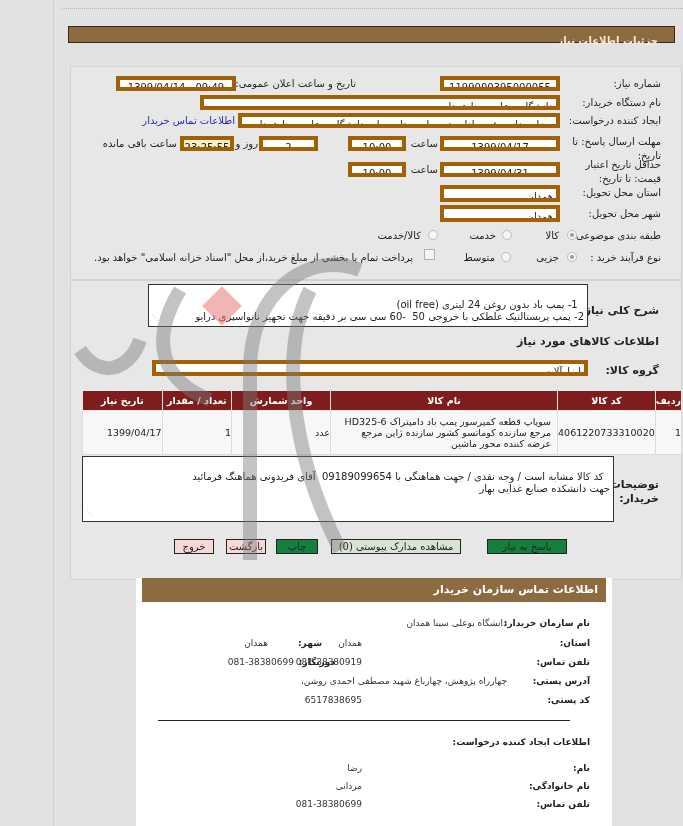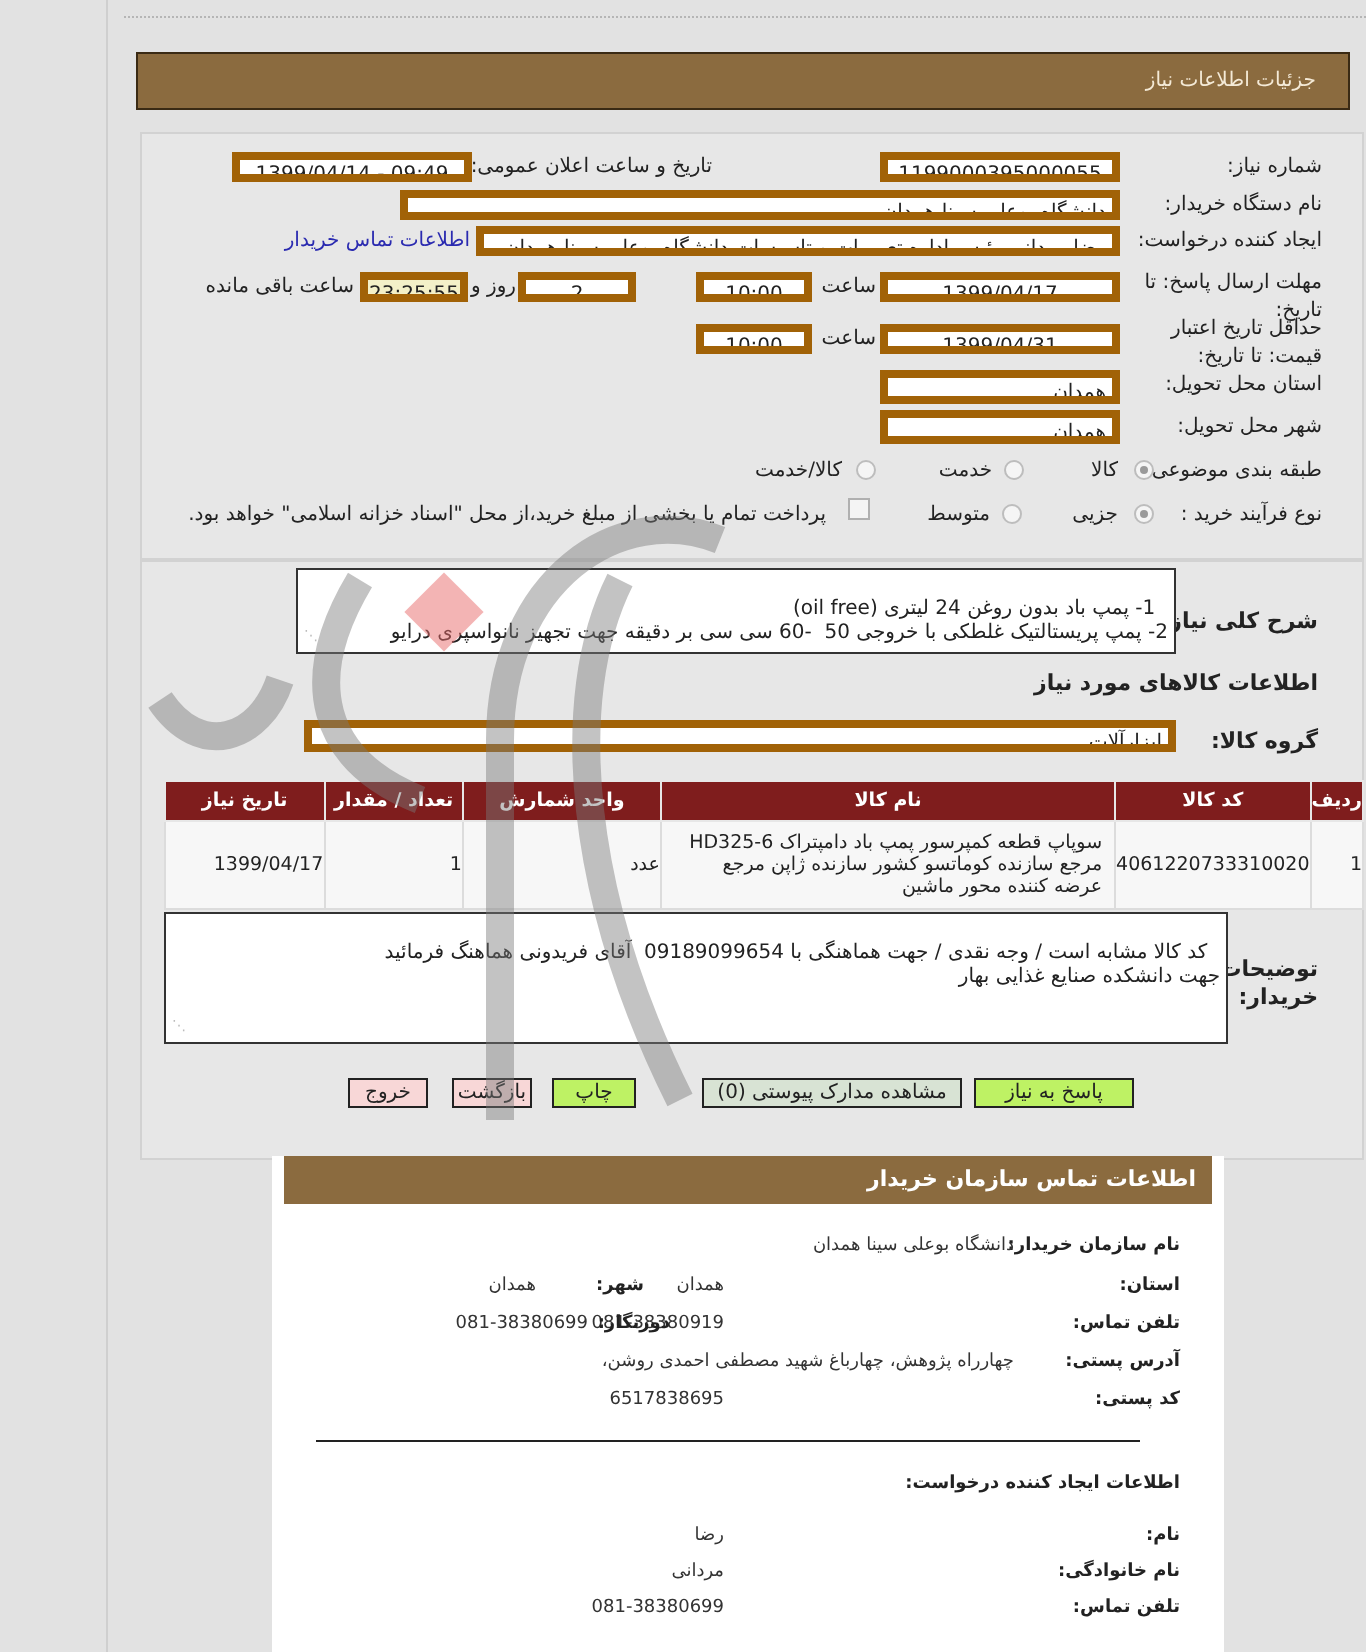--- a/index.html
+++ b/index.html
@@ -13,24 +13,25 @@
     }
     .left-strip {
       position: absolute; left: 0; top: 0; width: 54px; height: 826px;
       background: #e2e2e2; border-right: 1px solid #cfcfcf;
     }
     .dotted-line {
       position: absolute; left: 62px; top: 8px; width: 621px; height: 0;
       border-top: 1px dotted #b5b5b5;
     }
     .header-bar {
-      position: absolute; left: 68px; top: 26px; width: 607px; height: 29px;
+      position: absolute; left: 68px; top: 26px; width: 607px; height: 17px;
       background: #8b6b3f; border: 1px solid #3a2a14;
       color: #f4ead7; font-size: 10px; direction: rtl;
       padding: 8px 16px 0 0;
+      font-weight: bold;
     }
     .panel {
       position: absolute; background: #e7e7e7; border: 1px solid #d2d2d2;
     }
     .lbl { position: absolute; direction: rtl; text-align: right; color: #222; font-size: 10px; white-space: nowrap; }
     .box {
       position: absolute; background: #fff; border: 4px solid #a16207;
       font-size: 10px; text-align: center; padding-top: 2px; white-space: nowrap; overflow: hidden;
     }
     .box.rtl { direction: rtl; text-align: right; padding-right: 3px; }
@@ -60,22 +61,22 @@
     table.items th {
       background: #7f1d1d; color: #fff; font-weight: bold; height: 20px; border: 1px solid #e7e7e7;
     }
     table.items td {
       background: #f7f7f7; text-align: right; border: 1px solid #dcdcdc; height: 44px; line-height: 11px;
     }
     .btn {
       position: absolute; height: 15px; border: 1px solid #222; font-size: 10px; text-align: center;
       direction: rtl; padding-top: 1px; white-space: nowrap;
     }
-    .btn.green { background: #bef264; }
-    .btn.gray { background: #d8e3d4; margin-left: 20px; }
+    .btn.green { background: #15803d; }
+    .btn.gray { background: #d8e3d4; }
     .btn.pink { background: #f8d7d7; }
     .contact {
       position: absolute; left: 136px; top: 578px; width: 476px; height: 248px; background: #fff;
     }
     .contact-head {
       position: absolute; left: 6px; top: 0; width: 464px; height: 24px; background: #8b6b3f;
       color: #fff; direction: rtl; font-size: 11px; font-weight: bold; padding: 5px 8px 0 0;
     }
     .c-lbl { position: absolute; direction: rtl; font-size: 9px; font-weight: bold; color: #222; white-space: nowrap; }
     .c-val { position: absolute; direction: rtl; text-align: right; font-size: 9px; color: #333; white-space: nowrap; }

